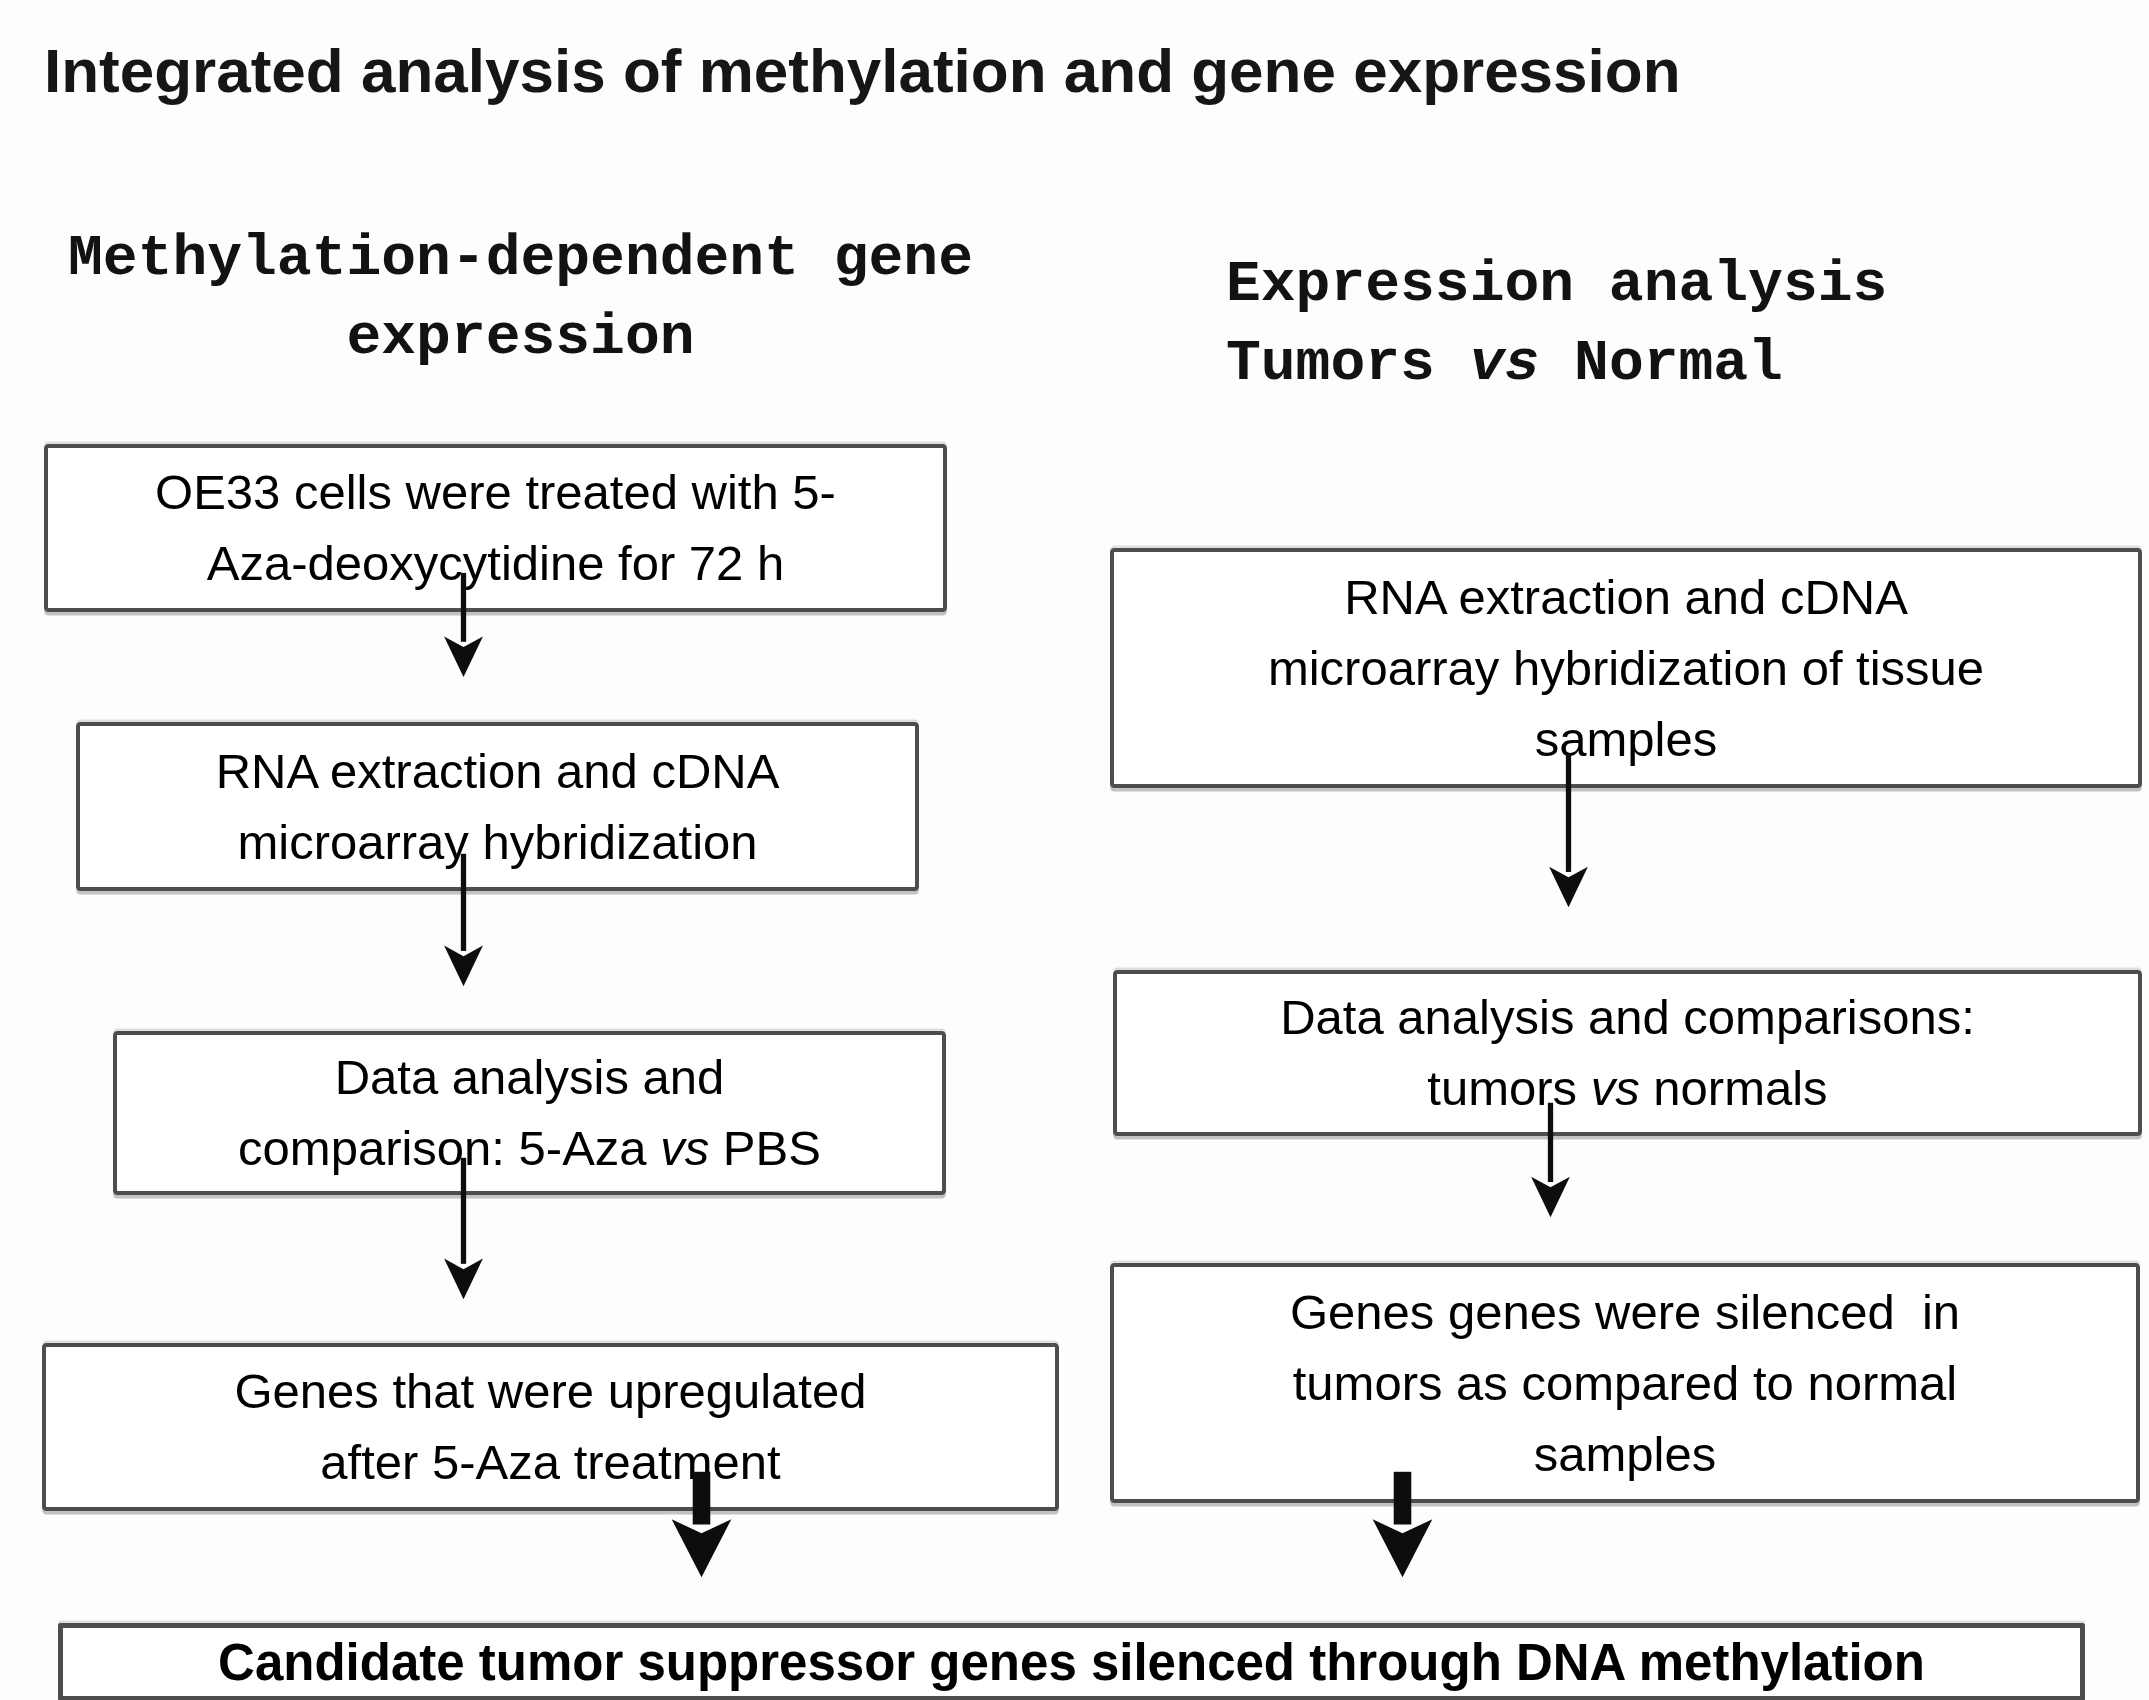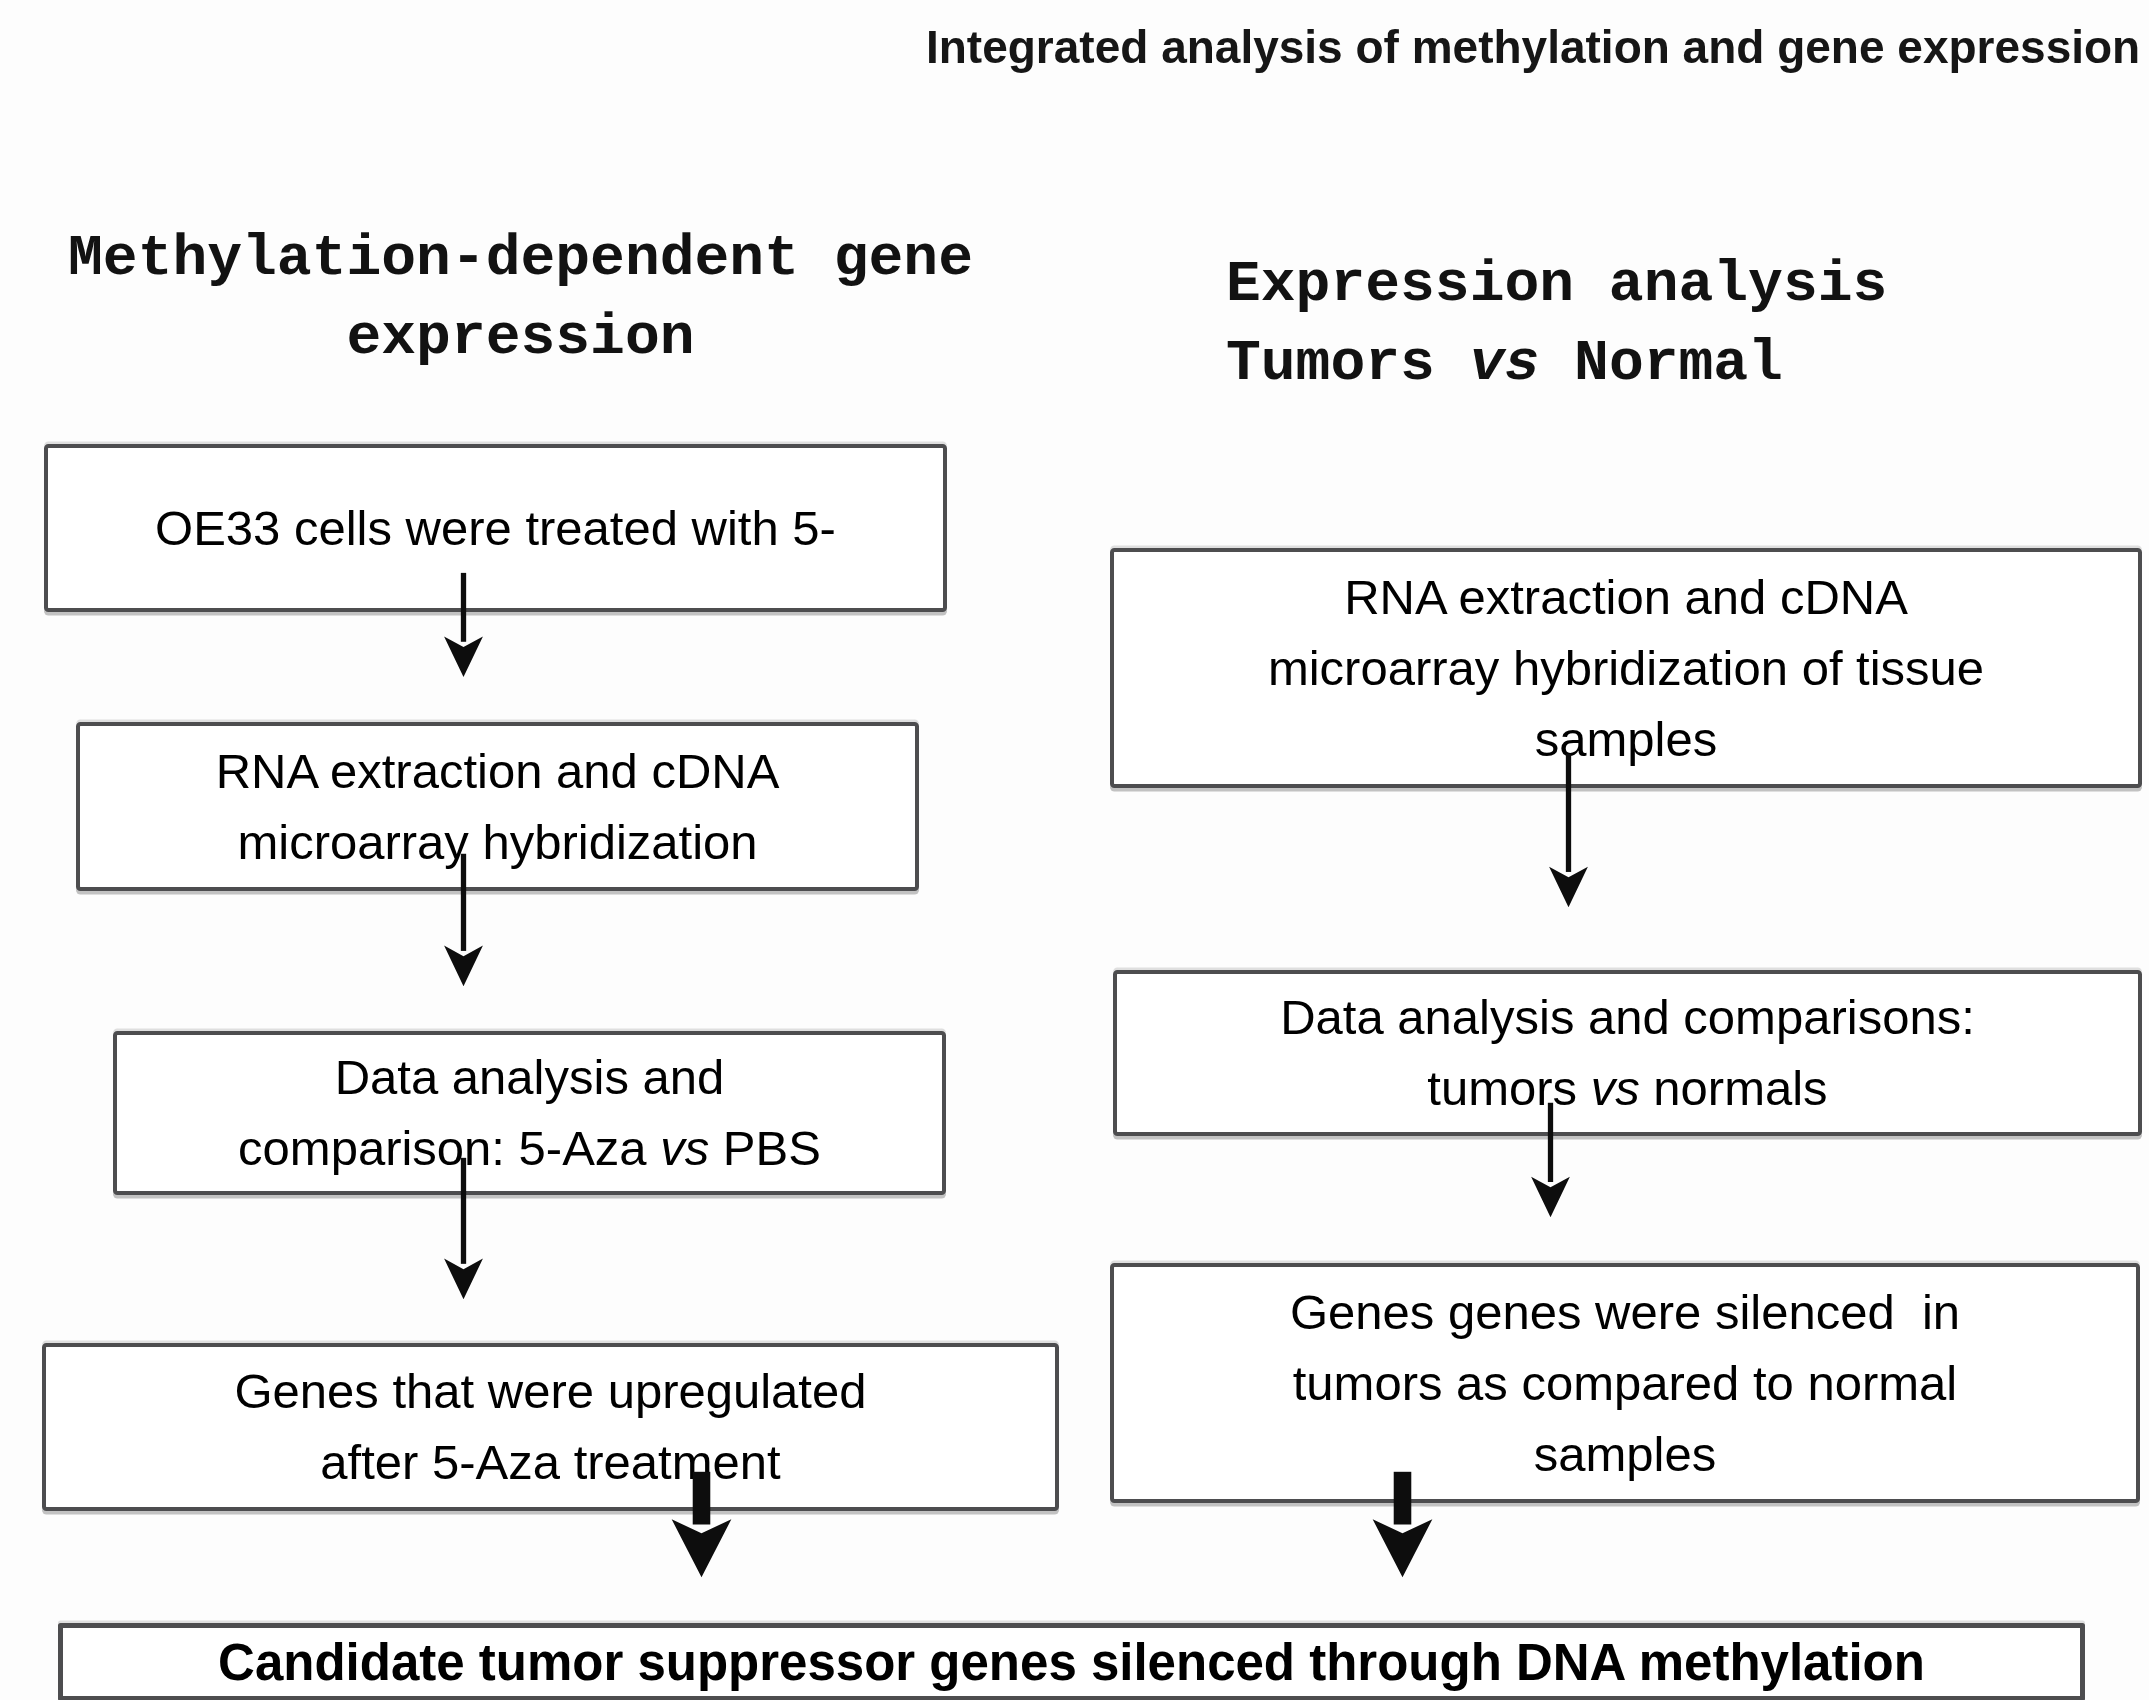--- a/index.html
+++ b/index.html
@@ -7,24 +7,24 @@
     position: relative;
     width: 2149px;
     height: 1701px;
     background: var(--background, #fdfdfd);
     font-family: "Liberation Sans", sans-serif;
     color: var(--text, #000);
     overflow: hidden;
   }
   .title {
     position: absolute;
-    left: 44px; right: 8.8px; top: 20px;
-    font-size: 46px;
+    left: 44px; right: 8.8px; top: 35px;
+    font-size: 62px;
     font-weight: bold;
-    text-align: right;
+    text-align: left;
     white-space: nowrap;
     color: #161616;
   }
   .col-header {
     position: absolute;
     font-weight: bold;
     font-size: 58px;
     color: #121212;
     font-family: Liberation Mono, monospace;
   }
@@ -89,20 +89,21 @@
       <div class="tline"><span>expression</span></div>
     </div>
 
   <div class="col-header rheader">
       <div class="tline"><span>Expression analysis</span></div>
       <div class="tline"><span>Tumors </span><span class="it">vs</span><span> Normal</span></div>
     </div>
 
   <div class="box lb1">
       <div class="tline"><span>OE33 cells were treated with 5-</span></div>
+      <div class="tline"><span>Aza-deoxycytidine for 72 h</span></div>
     </div>
 
   <svg class="arrow a-l1" width="53" height="108" viewBox="0 0 60 122">
     <line x1="30" y1="2" x2="30" y2="80" stroke="currentColor" stroke-width="6"></line>
     <path d="M8,74 L30,86 L52,74 L30,120 Z" fill="currentColor"></path>
   </svg>
 
   <div class="box lb2">
       <div class="tline"><span>RNA extraction and cDNA</span></div>
       <div class="tline"><span>microarray hybridization</span></div>

